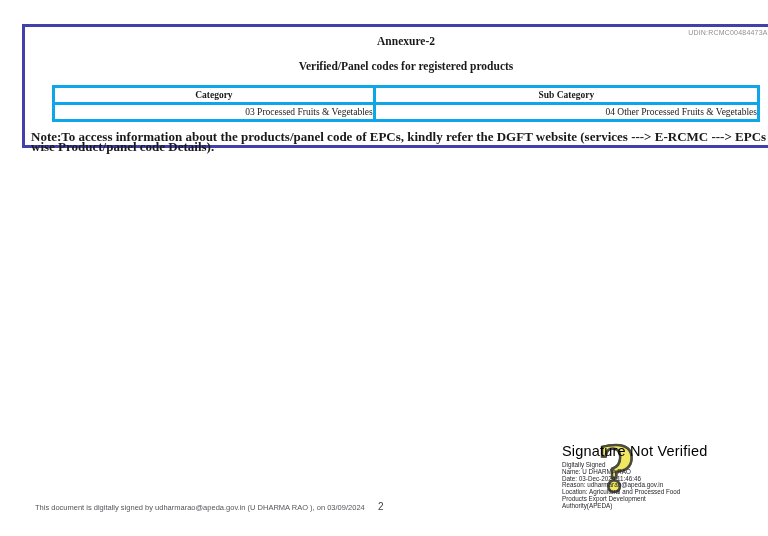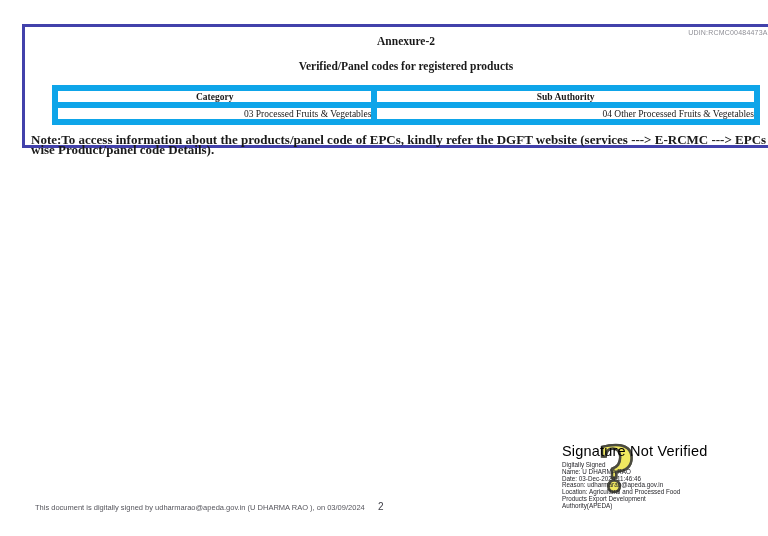--- a/index.html
+++ b/index.html
@@ -10,21 +10,21 @@
   
   .annex-box { position:absolute; left:22px; top:24px; width:768px; height:124px;
                border:3px solid #4241ab; background:#fff; }
   .udin { position:absolute; top:2px; right:3px; font-size:7px; color:#8f8f96;
           font-family:"Liberation Sans", sans-serif; letter-spacing:0.2px; }
   .annex-title { margin-top:8px; text-align:center; font-weight:bold; font-size:11.5px; }
   .annex-subtitle { margin-top:13px; text-align:center; font-weight:bold; font-size:11.5px; }
 
   table.codes { border-collapse:collapse; width:708px; margin:13px auto 0 auto;
                 table-layout:fixed; }
-  table.codes th, table.codes td { border:6px solid #0ea5e9; font-size:9.5px;
+  table.codes th, table.codes td { border:3px solid #0ea5e9; font-size:9.5px;
                 height:17px; vertical-align:middle; }
   table.codes th { font-weight:bold; text-align:center; }
   table.codes td { text-align:right; padding-left:4px; font-weight:normal; }
   .col-cat { width:45.5%; }
   .col-sub { width:54.5%; }
 
   .note { margin:10px 6px 0 6px; font-size:13px; font-weight:bold; line-height:10px; }
 
   
   .footer-text { position:absolute; left:35px; top:503px; font-size:7.5px; color:#55555c;
@@ -57,21 +57,21 @@
     <div class="annex-subtitle">Verified/Panel codes for registered products</div>
 
     <table class="codes">
       <colgroup>
           <col class="col-cat">
           <col class="col-sub">
         </colgroup>
       <thead>
         <tr>
           <th>Category</th>
-          <th>Sub Authority</th>
+          <th>Sub Category</th>
         </tr>
       </thead>
       <tbody>
         <tr>
           <td>03 Processed Fruits &amp; Vegetables</td>
           <td>04 Other Processed Fruits &amp; Vegetables</td>
         </tr>
       </tbody>
     </table>
 

